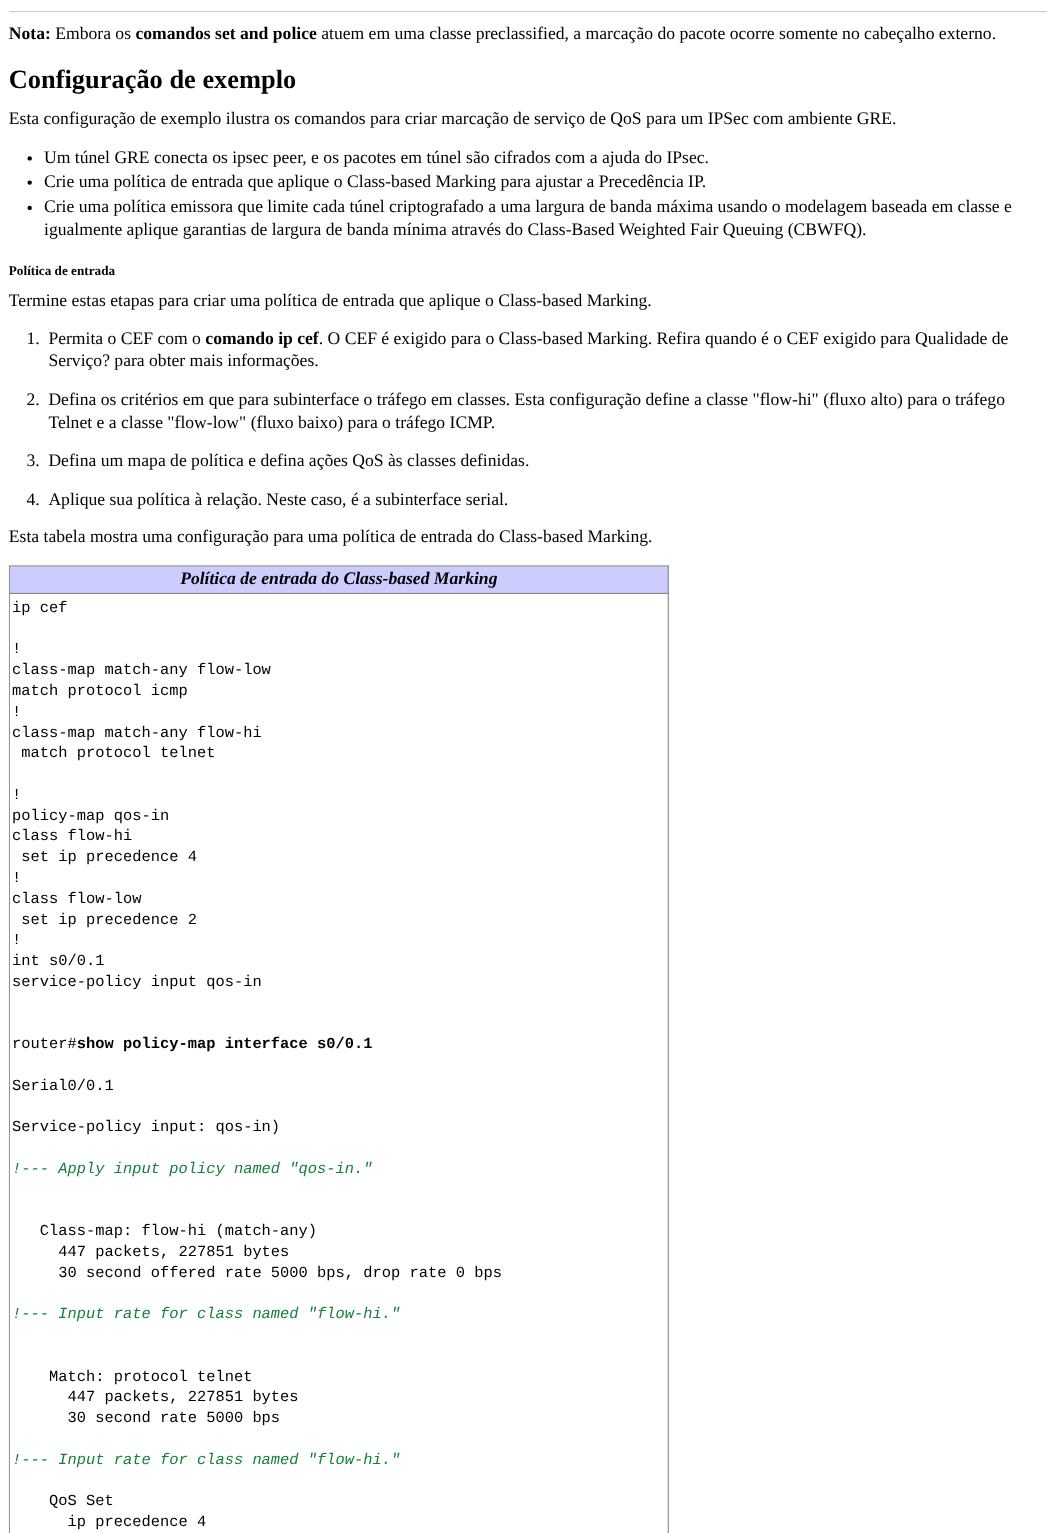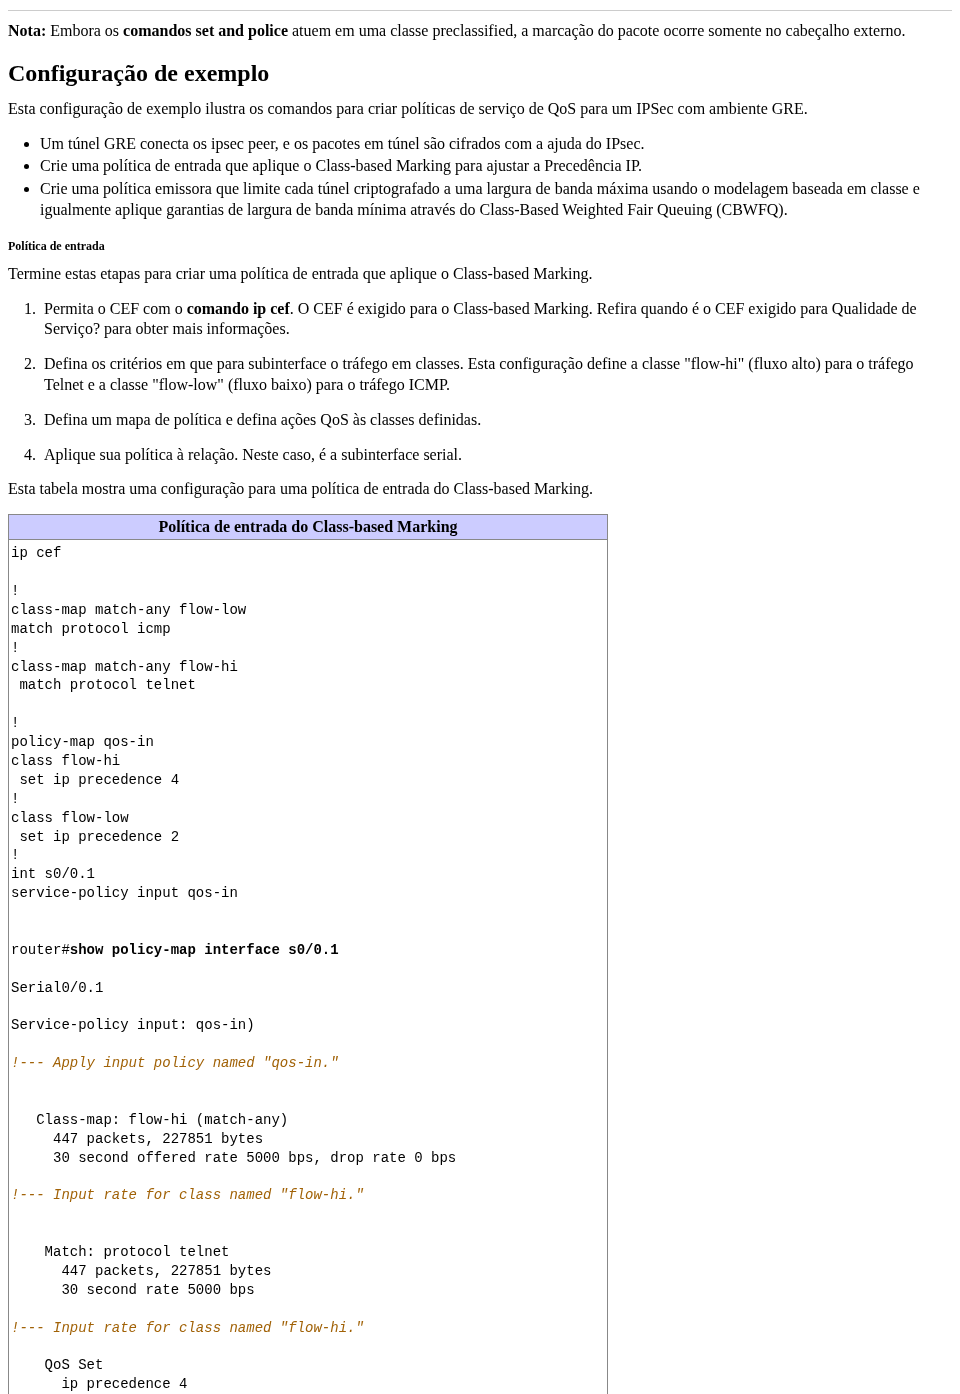--- a/index.html
+++ b/index.html
@@ -53,54 +53,55 @@
       width: 600px;
     }
     table.code-table th {
       background: #ccccff;
       border: 1px solid #888;
       font-weight: bold;
       text-align: center;
       padding: 3px;
       font-family: "Times New Roman", Times, serif;
       font-size: 16px;
+      font-style: italic;
     }
     table.code-table td {
       border: 1px solid #888;
       padding: 0;
     }
     pre {
       font-family: "Courier New", monospace;
       font-size: 14px;
       margin: 0;
       padding: 4px 2px;
       white-space: pre;
       line-height: 1.35;
     }
     pre .bold {
       font-weight: bold;
     }
     pre .comment {
       font-style: italic;
-      color: #a16207;
+      color: #15803d;
     }
     .b { font-weight: bold; }
   </style>
 </head>
 <body>
 
 <hr>
 
 <p>
   <span class="b">Nota:</span><span> Embora os </span><span class="b">comandos set and police</span><span> atuem em uma classe preclassified, a marcação do pacote ocorre somente no cabeçalho externo.</span>
 </p>
 
 <h2>Configuração de exemplo</h2>
 
-<p>Esta configuração de exemplo ilustra os comandos para criar políticas de serviço de QoS para um IPSec com ambiente GRE.</p>
+<p>Esta configuração de exemplo ilustra os comandos para criar marcação de serviço de QoS para um IPSec com ambiente GRE.</p>
 
 <ul>
   <li>Um túnel GRE conecta os ipsec peer, e os pacotes em túnel são cifrados com a ajuda do IPsec.</li>
   <li>Crie uma política de entrada que aplique o Class-based Marking para ajustar a Precedência IP.</li>
   <li>Crie uma política emissora que limite cada túnel criptografado a uma largura de banda máxima usando o modelagem baseada em classe e igualmente aplique garantias de largura de banda mínima através do Class-Based Weighted Fair Queuing (CBWFQ).</li>
 </ul>
 
 <h3>Política de entrada</h3>
 
 <p>Termine estas etapas para criar uma política de entrada que aplique o Class-based Marking.</p>

